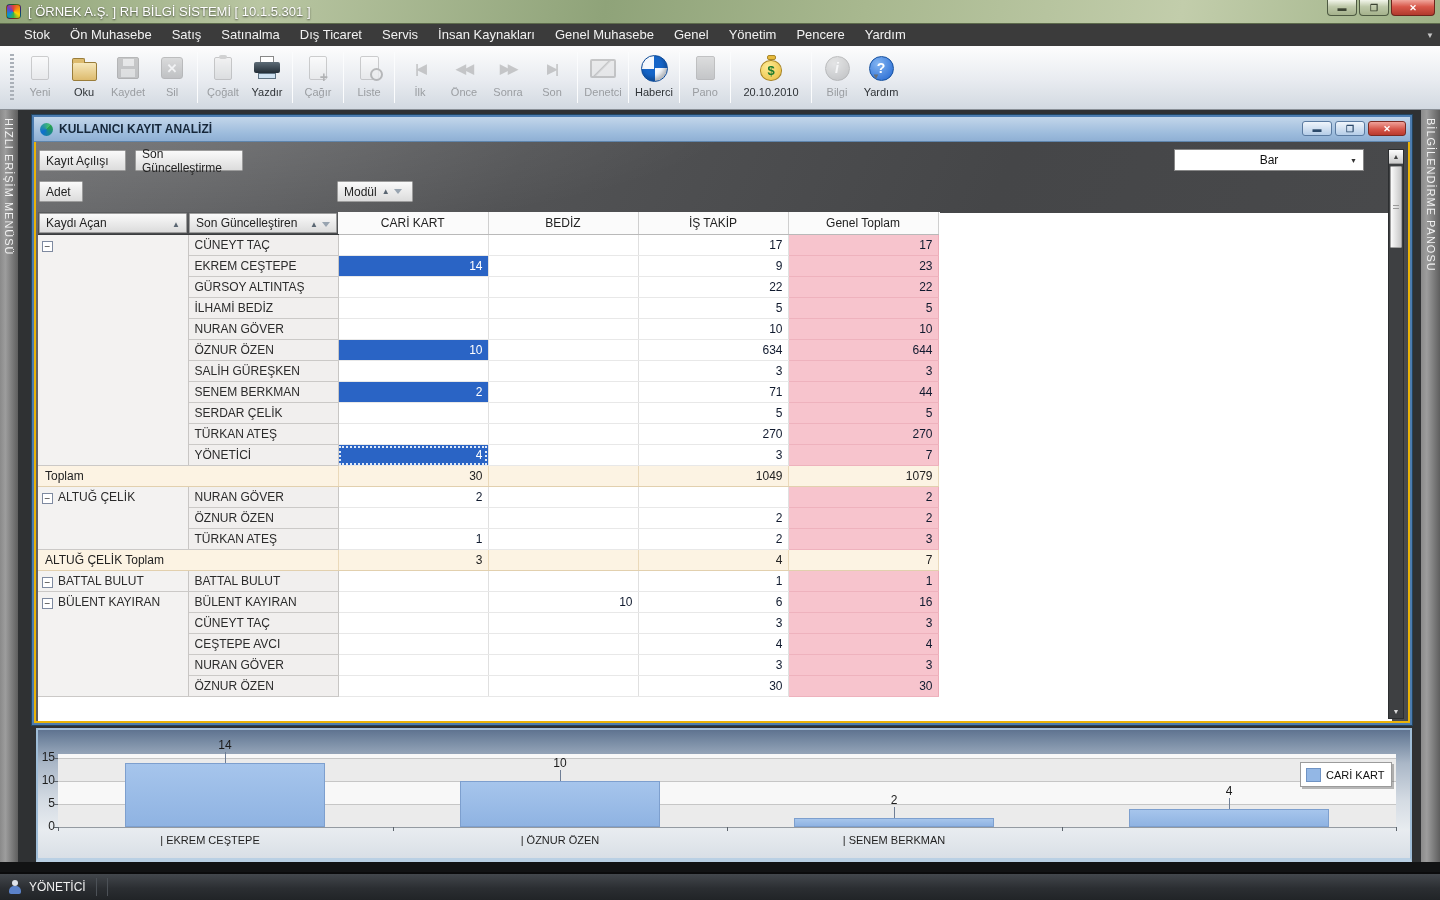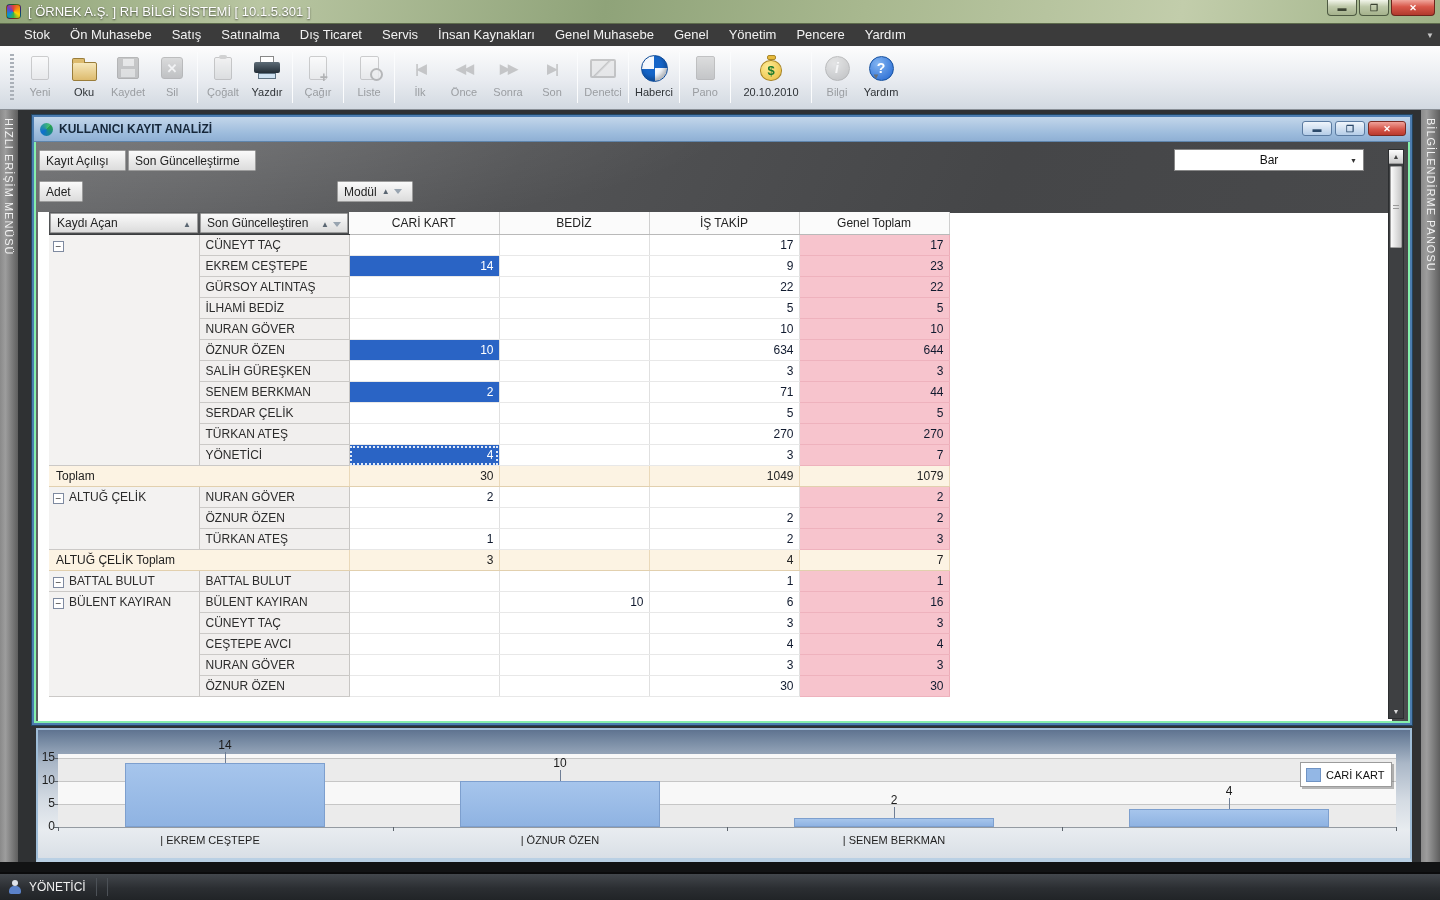--- a/index.html
+++ b/index.html
@@ -77,21 +77,21 @@
   .workspace { position:absolute; left:0; top:110px; width:1440px; height:762px; background:#2f3133; }
   .strip { position:absolute; top:0; height:756px; background:linear-gradient(90deg,#8a8a8a,#9d9d9d 30%,#5e5e5e);
     color:#f1f1f1; font-size:11px; letter-spacing:1px; }
   .strip span { writing-mode:vertical-rl; display:block; padding-top:8px; margin:0 auto; white-space:nowrap; }
   .strip.left { left:0; width:18px; }
   .strip.right { left:1421px; width:19px; }
   .gap-strip { position:absolute; left:0; top:752px; width:1440px; height:10px; background:#121314; }
 
   
   .mdi { position:absolute; left:32px; top:5px; width:1380px; height:610px;
-    border:2px solid #4c7cb0; box-shadow:0 0 0 1px #23445f; background:#86efac; }
+    border:2px solid #4c7cb0; box-shadow:0 0 0 1px #23445f; background:#eab308; }
   .mdi-titlebar { height:25px; background:linear-gradient(#c3d6ea,#9cbbdc 70%,#8fb0d4);
     border-bottom:1px solid #5f85ac; display:flex; align-items:center; padding:0 6px; position:relative; }
   .mdi-ic { width:13px; height:13px; border-radius:50%; background:conic-gradient(from 40deg,#27a24a,#0f6fd0 55%,#45c06b); margin-right:6px; }
   .mdi-title { font-size:12px; font-weight:bold; color:#16273a; }
   .mdi-btns { position:absolute; right:4px; top:4px; display:flex; gap:3px; }
   .mbtn { width:30px; height:15px; border-radius:3px; border:1px solid #5a7aa0;
     background:linear-gradient(#f0f5fb,#b5cde8); display:flex; align-items:center; justify-content:center;
     font-size:9px; color:#2c4a6b; font-weight:bold; }
   .mbtn.mclose { width:38px; background:linear-gradient(#f0a29a,#d6564a 55%,#b93a2e); border-color:#7c2a22; color:#fff; }
 
@@ -99,31 +99,31 @@
     background:linear-gradient(115deg,#68696b 0%,#525355 30%,#454648 60%,#4a4b4d 100%); overflow:hidden; }
   .mdi-content:before { content:""; position:absolute; left:0; top:0; width:60%; height:120px;
     background:radial-gradient(ellipse at 12% -30%, rgba(255,255,255,.16), transparent 60%); pointer-events:none; }
 
   .gbtn { background:linear-gradient(#fafafa,#dcdcdc); border:1px solid #9c9c9c; border-radius:1px;
     font-size:12px; color:#222; display:flex; align-items:center; padding:0 6px; position:absolute; height:21px; }
   .gbtn .sort { font-size:8px; color:#5a6672; margin-left:5px; }
   .funnel { display:inline-block; width:0; height:0; border-left:4px solid transparent; border-right:4px solid transparent;
     border-top:5px solid #98a4b0; margin-left:4px; }
   .tab1 { left:3px; top:8px; width:87px; }
-  .tab2 { left:92px; top:8px; width:128px; }
+  .tab2 { left:99px; top:8px; width:108px; }
   .adet { left:3px; top:39px; width:44px; }
   .modul { left:301px; top:39px; width:76px; }
   .barsel { position:absolute; top:7px; right:44px; width:190px; height:22px; background:#fff; border:1px solid #878787;
     display:flex; align-items:center; justify-content:center; font-size:12px; color:#111; }
   .barsel .dd { position:absolute; right:6px; font-size:7px; color:#333; }
 
   
   .grid-wrap { position:absolute; left:2px; top:70px; width:902px; height:513px; background:#fff; }
   .filler { position:absolute; left:904px; top:71px; width:452px; height:512px; background:#fff; }
-  table.pivot { border-collapse:collapse; table-layout:fixed; width:900px; font-size:12px;margin-left:11px; }
+  table.pivot { border-collapse:collapse; table-layout:fixed; width:900px; font-size:12px; }
   table.pivot col { width:150px; }
   table.pivot th { height:22px; font-weight:normal; }
   th.hcell { padding:1px; background:linear-gradient(#5a5c5e,#4a4c4e); border-bottom:1px solid #3a3c3e; }
   th.hcell .gbtn { position:relative; height:20px; width:100%; justify-content:space-between; }
   th.dhead { background:#fbfbfb; border-right:1px solid #cfcfcf; border-bottom:1px solid #b9b9b9; color:#222; text-align:center; }
   td { height:21px; border-right:1px solid #e0e0e0; border-bottom:1px solid #e8e8e8; background:#fff; overflow:hidden; white-space:nowrap; }
   td.num { text-align:right; padding-right:5px; color:#101a2e; }
   td.rl { background:#f1efee; border-right:1px solid #c8c6c4; border-bottom:1px solid #cbc9c7; color:#2b2b2b; padding-left:6px; }
   td.grp { background:#f3f2f1; border-right:1px solid #c8c6c4; border-bottom:1px solid #cbc9c7; vertical-align:top; padding:3px 0 0 4px; color:#2b2b2b; }
   .cbox { display:inline-block; width:11px; height:11px; border:1px solid #7e8aa0; background:#fff; color:#333;

